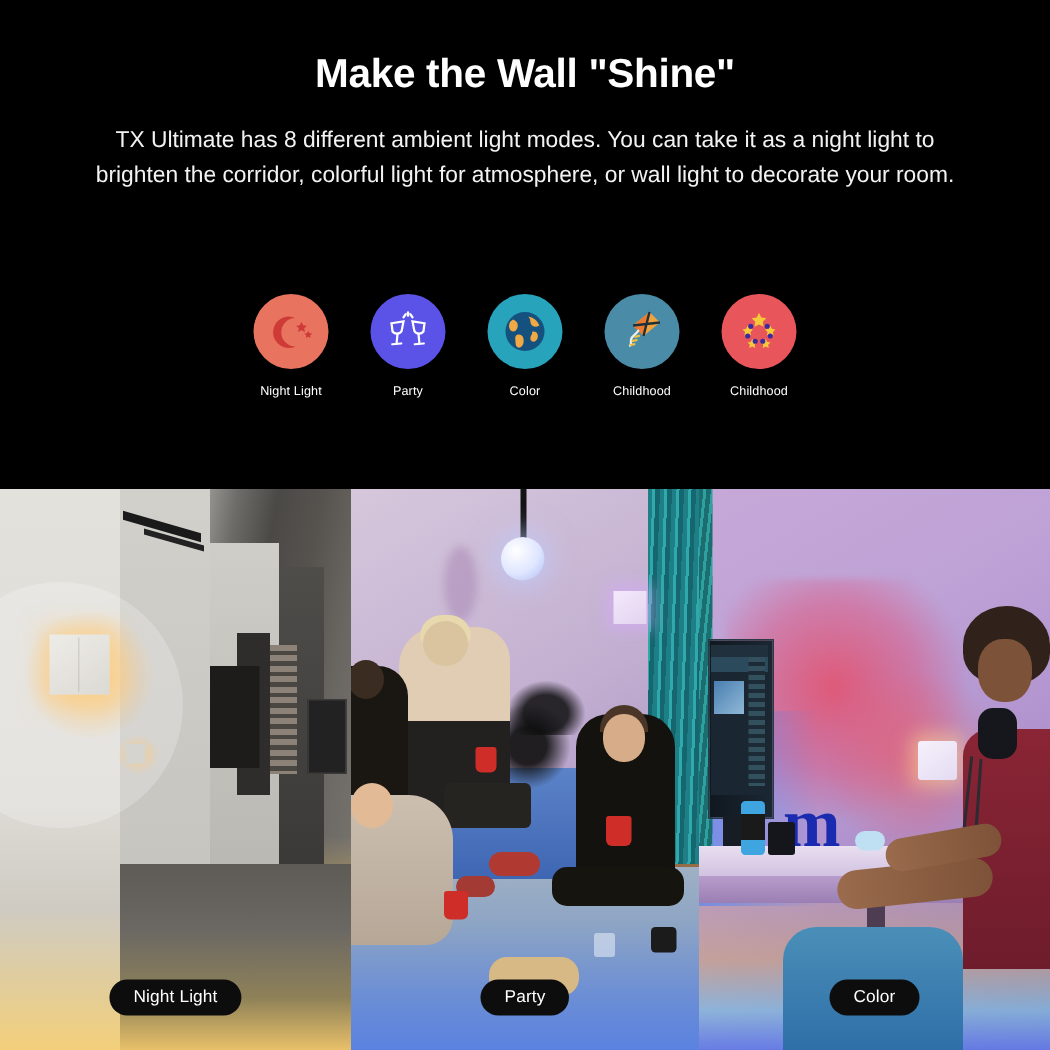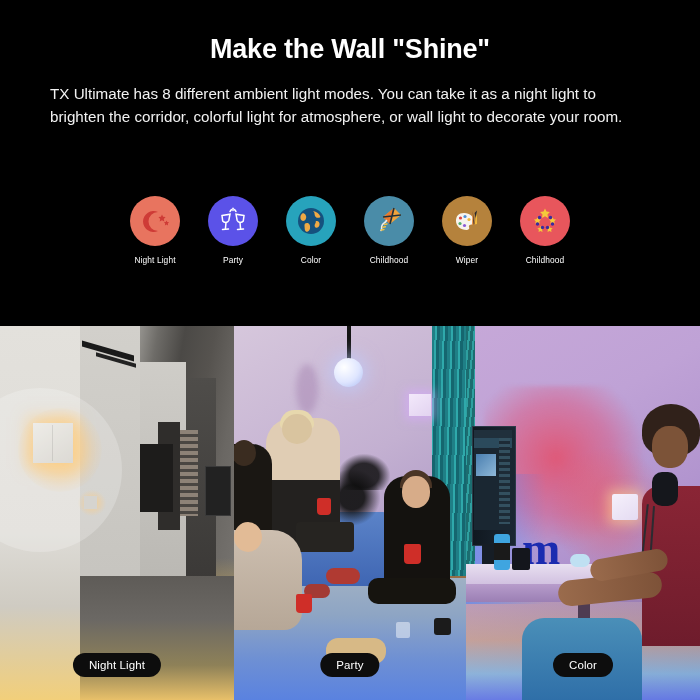--- a/index.html
+++ b/index.html
@@ -18,21 +18,21 @@
     display:flex; flex-direction:column; align-items:center;
   }
   .hero-title {
     margin-top:35px;
     font-size:27px; font-weight:bold; color:#ffffff;
     letter-spacing:-0.2px; line-height:1.1; text-align:center;
   }
   .hero-sub {
     margin-top:17px; width:600px;
     font-size:15.2px; color:#f2f2f2; line-height:1.55;
-    text-align:left; font-weight:400;
+    text-align:center; font-weight:400;
   }
 
   
   .modes {
     position:absolute; left:0; top:196px; width:700px;
     display:flex; justify-content:center; align-items:flex-start;
     gap:28px;
   }
   .mode {
     width:50px;
@@ -321,37 +321,20 @@
           <path d="M22 4 L29 11 L18 20 L11 13 Z" fill="#F0A33C"></path>
           <path d="M22 4 L18 20 L11 13 Z" fill="#E8752E" opacity="0.9"></path>
           <path d="M22 4 L18 20 M29 11 L11 13" stroke="#20303A" stroke-width="1.6"></path>
           <path d="M14.5 16.5 C13 19 11 19.5 10 21.5 C9 23.5 10.5 25 9 26.5" stroke="#EDEDED" stroke-width="1.6" fill="none" stroke-linecap="round"></path>
           <path d="M12.5 20.5l2.5-.6M10.8 23.3l2.6-.6M9.4 26l2.5-.6" stroke="#F0C044" stroke-width="1.5" stroke-linecap="round"></path>
         </svg>
       </div>
       <div class="mode-label">Childhood</div>
     </div>
 
-    <div class="mode">
-      <div class="mode-circle" style="background:#B5823C">
-        <svg width="34" height="34" viewBox="0 0 34 34">
-          <path d="M14 9c6 0 10 4 10 8.5 0 2.5-2 3-3.5 3.3-1.4.3-2 1.3-1.4 2.4.7 1.2-.3 2.8-2.6 2.8C10.6 26 6 22 6 17S8.5 9 14 9z" fill="#F7F4EE"></path>
-          <circle cx="10.5" cy="14" r="1.6" fill="#E0453E"></circle>
-          <circle cx="15" cy="12.5" r="1.6" fill="#4F8FD8"></circle>
-          <circle cx="19" cy="15.5" r="1.6" fill="#F0B93C"></circle>
-          <circle cx="10" cy="19.5" r="1.6" fill="#52B06A"></circle>
-          <circle cx="14.5" cy="21.5" r="1.6" fill="#8C5ED8"></circle>
-          <path d="M22.5 6.5 L24.5 20 L22 21 Z" fill="#E88C3C"></path>
-          <path d="M22.5 6.5 L24.5 20 L23.6 20.5 Z" fill="#26262C"></path>
-          <path d="M27 6.5 L27 20 L24.6 20.4 Z" fill="#F0B93C"></path>
-          <path d="M27 6.5 L25.8 14 L24.6 9 Z" fill="#26262C"></path>
-        </svg>
-      </div>
-      <div class="mode-label">Wiper</div>
-    </div>
 
 
     <div class="mode">
       <div class="mode-circle" style="background:#E8565C">
         <svg width="34" height="34" viewBox="0 0 34 34">
           <g fill="#F5C93A">
             <path d="M17 4.5l1.5 3.1 3.4.5-2.4 2.4.6 3.4-3.1-1.6-3.1 1.6.6-3.4-2.4-2.4 3.4-.5z"></path>
             <path d="M27.5 13l1.1 2.2 2.4.4-1.7 1.7.4 2.4-2.2-1.1-2.2 1.1.4-2.4-1.7-1.7 2.4-.4z" transform="translate(-3,0)"></path>
             <path d="M6.5 13l1.1 2.2 2.4.4-1.7 1.7.4 2.4-2.2-1.1-2.2 1.1.4-2.4L3 15.6l2.4-.4z" transform="translate(3,0)"></path>
             <path d="M23.5 24l1 2 2.2.3-1.6 1.5.4 2.2-2-1-2 1 .4-2.2-1.6-1.5 2.2-.3z" transform="translate(-2,-2)"></path>

